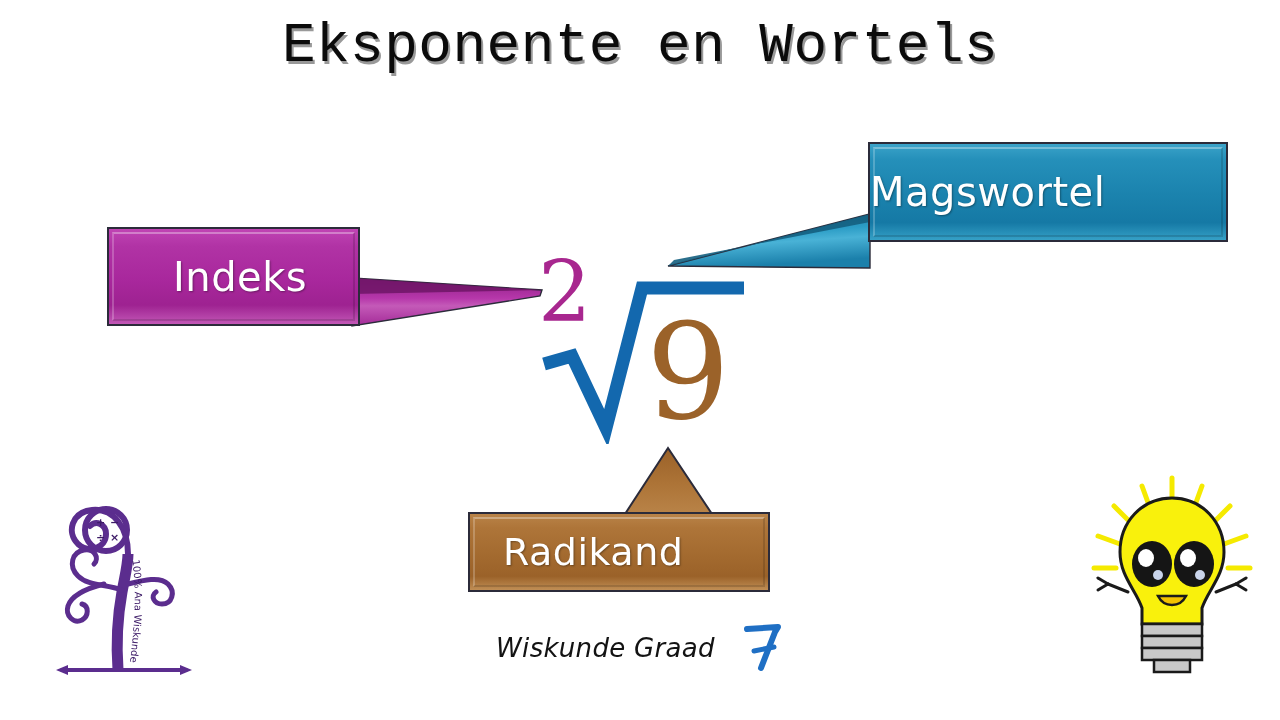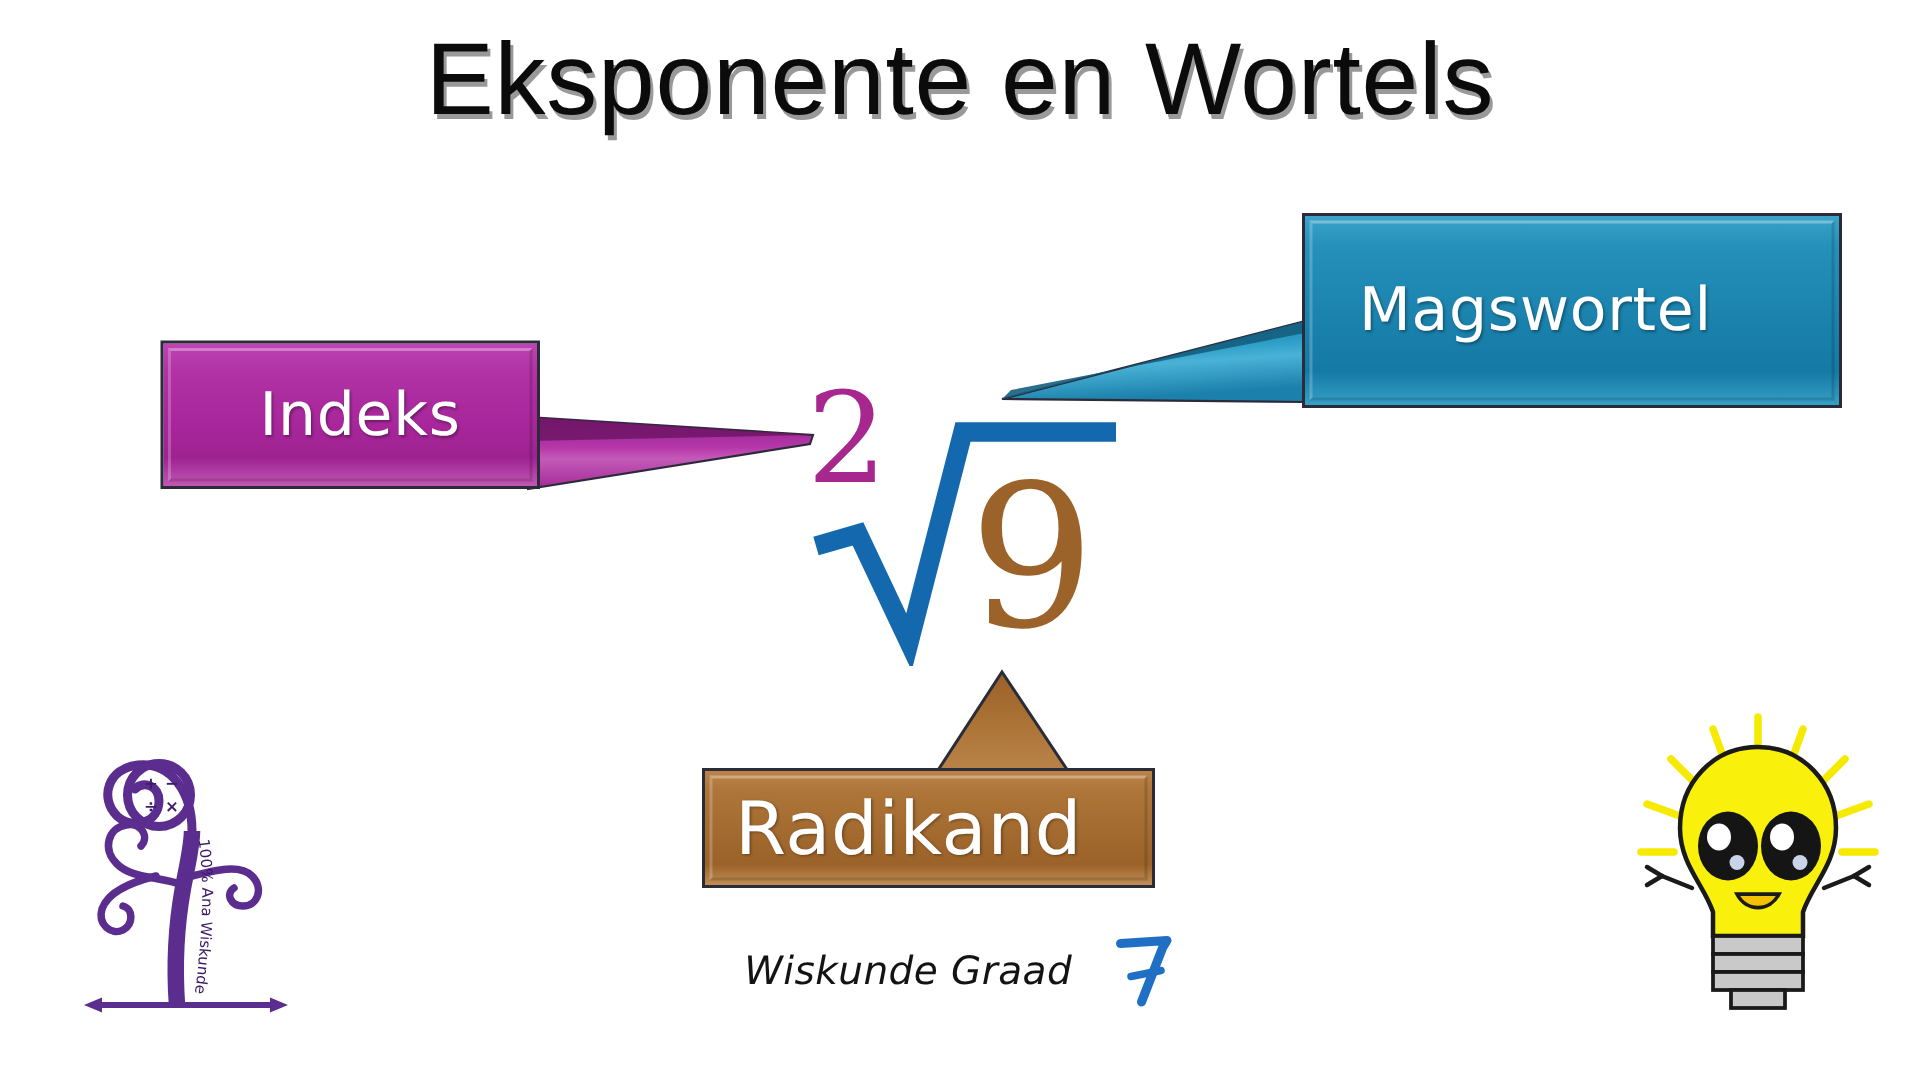--- a/index.html
+++ b/index.html
@@ -13,22 +13,22 @@
     position: relative;
     width: 1280px; height: 720px;
     background: #ffffff;
   }
 
   
   #title {
     position: absolute;
     left: 0; right: 0; top: 14px;
     text-align: center;
-    font-family: Liberation Sans, sans-serif;
-    font-size: 68px;
+    font-family: Liberation Mono, monospace;
+    font-size: 56px;
     font-weight: 400;
     letter-spacing: 0.5px;
     color: #0b0b0b;
     text-shadow: 2px 3px 0 rgba(70,70,70,0.55);
     white-space: nowrap;
   }
 
   
   .callout {
     position: absolute;
@@ -44,32 +44,31 @@
 
   #callout-indeks {
     left: 107px; top: 227px;
     width: 253px; height: 99px;
     background: linear-gradient(180deg,#c044b4 0%, #b133a5 18%, #a8279c 55%, #9e2291 80%, #c257b6 100%);
     justify-content: flex-start;
     padding-left: 64px;
   }
   #callout-magswortel {
     left: 868px; top: 142px;
-    width: 360px; height: 130px;
+    width: 360px; height: 100px;
     background: linear-gradient(180deg,#3ba3c9 0%, #2590ba 16%, #1b83ae 52%, #1579a5 82%, #35a0c6 100%);
     justify-content: flex-start;
-    padding-left: 36px;
   }
   #callout-radikand {
     left: 468px; top: 512px;
     width: 302px; height: 80px;
     background: linear-gradient(180deg,#b98348 0%, #ae7539 18%, #a36a2f 55%, #9b6229 82%, #c08e55 100%);
     justify-content: flex-start;
-    padding-left: 20px;
-    font-size: 49px;
+    padding-left: 33px;
+    font-size: 38px;
   }
 
   
   .callout::after {
     content: "";
     position: absolute;
     left: 3px; right: 3px; top: 3px; bottom: 3px;
     border-top: 2px solid rgba(255,255,255,0.33);
     border-left: 2px solid rgba(255,255,255,0.22);
     border-bottom: 2px solid rgba(0,0,0,0.14);

